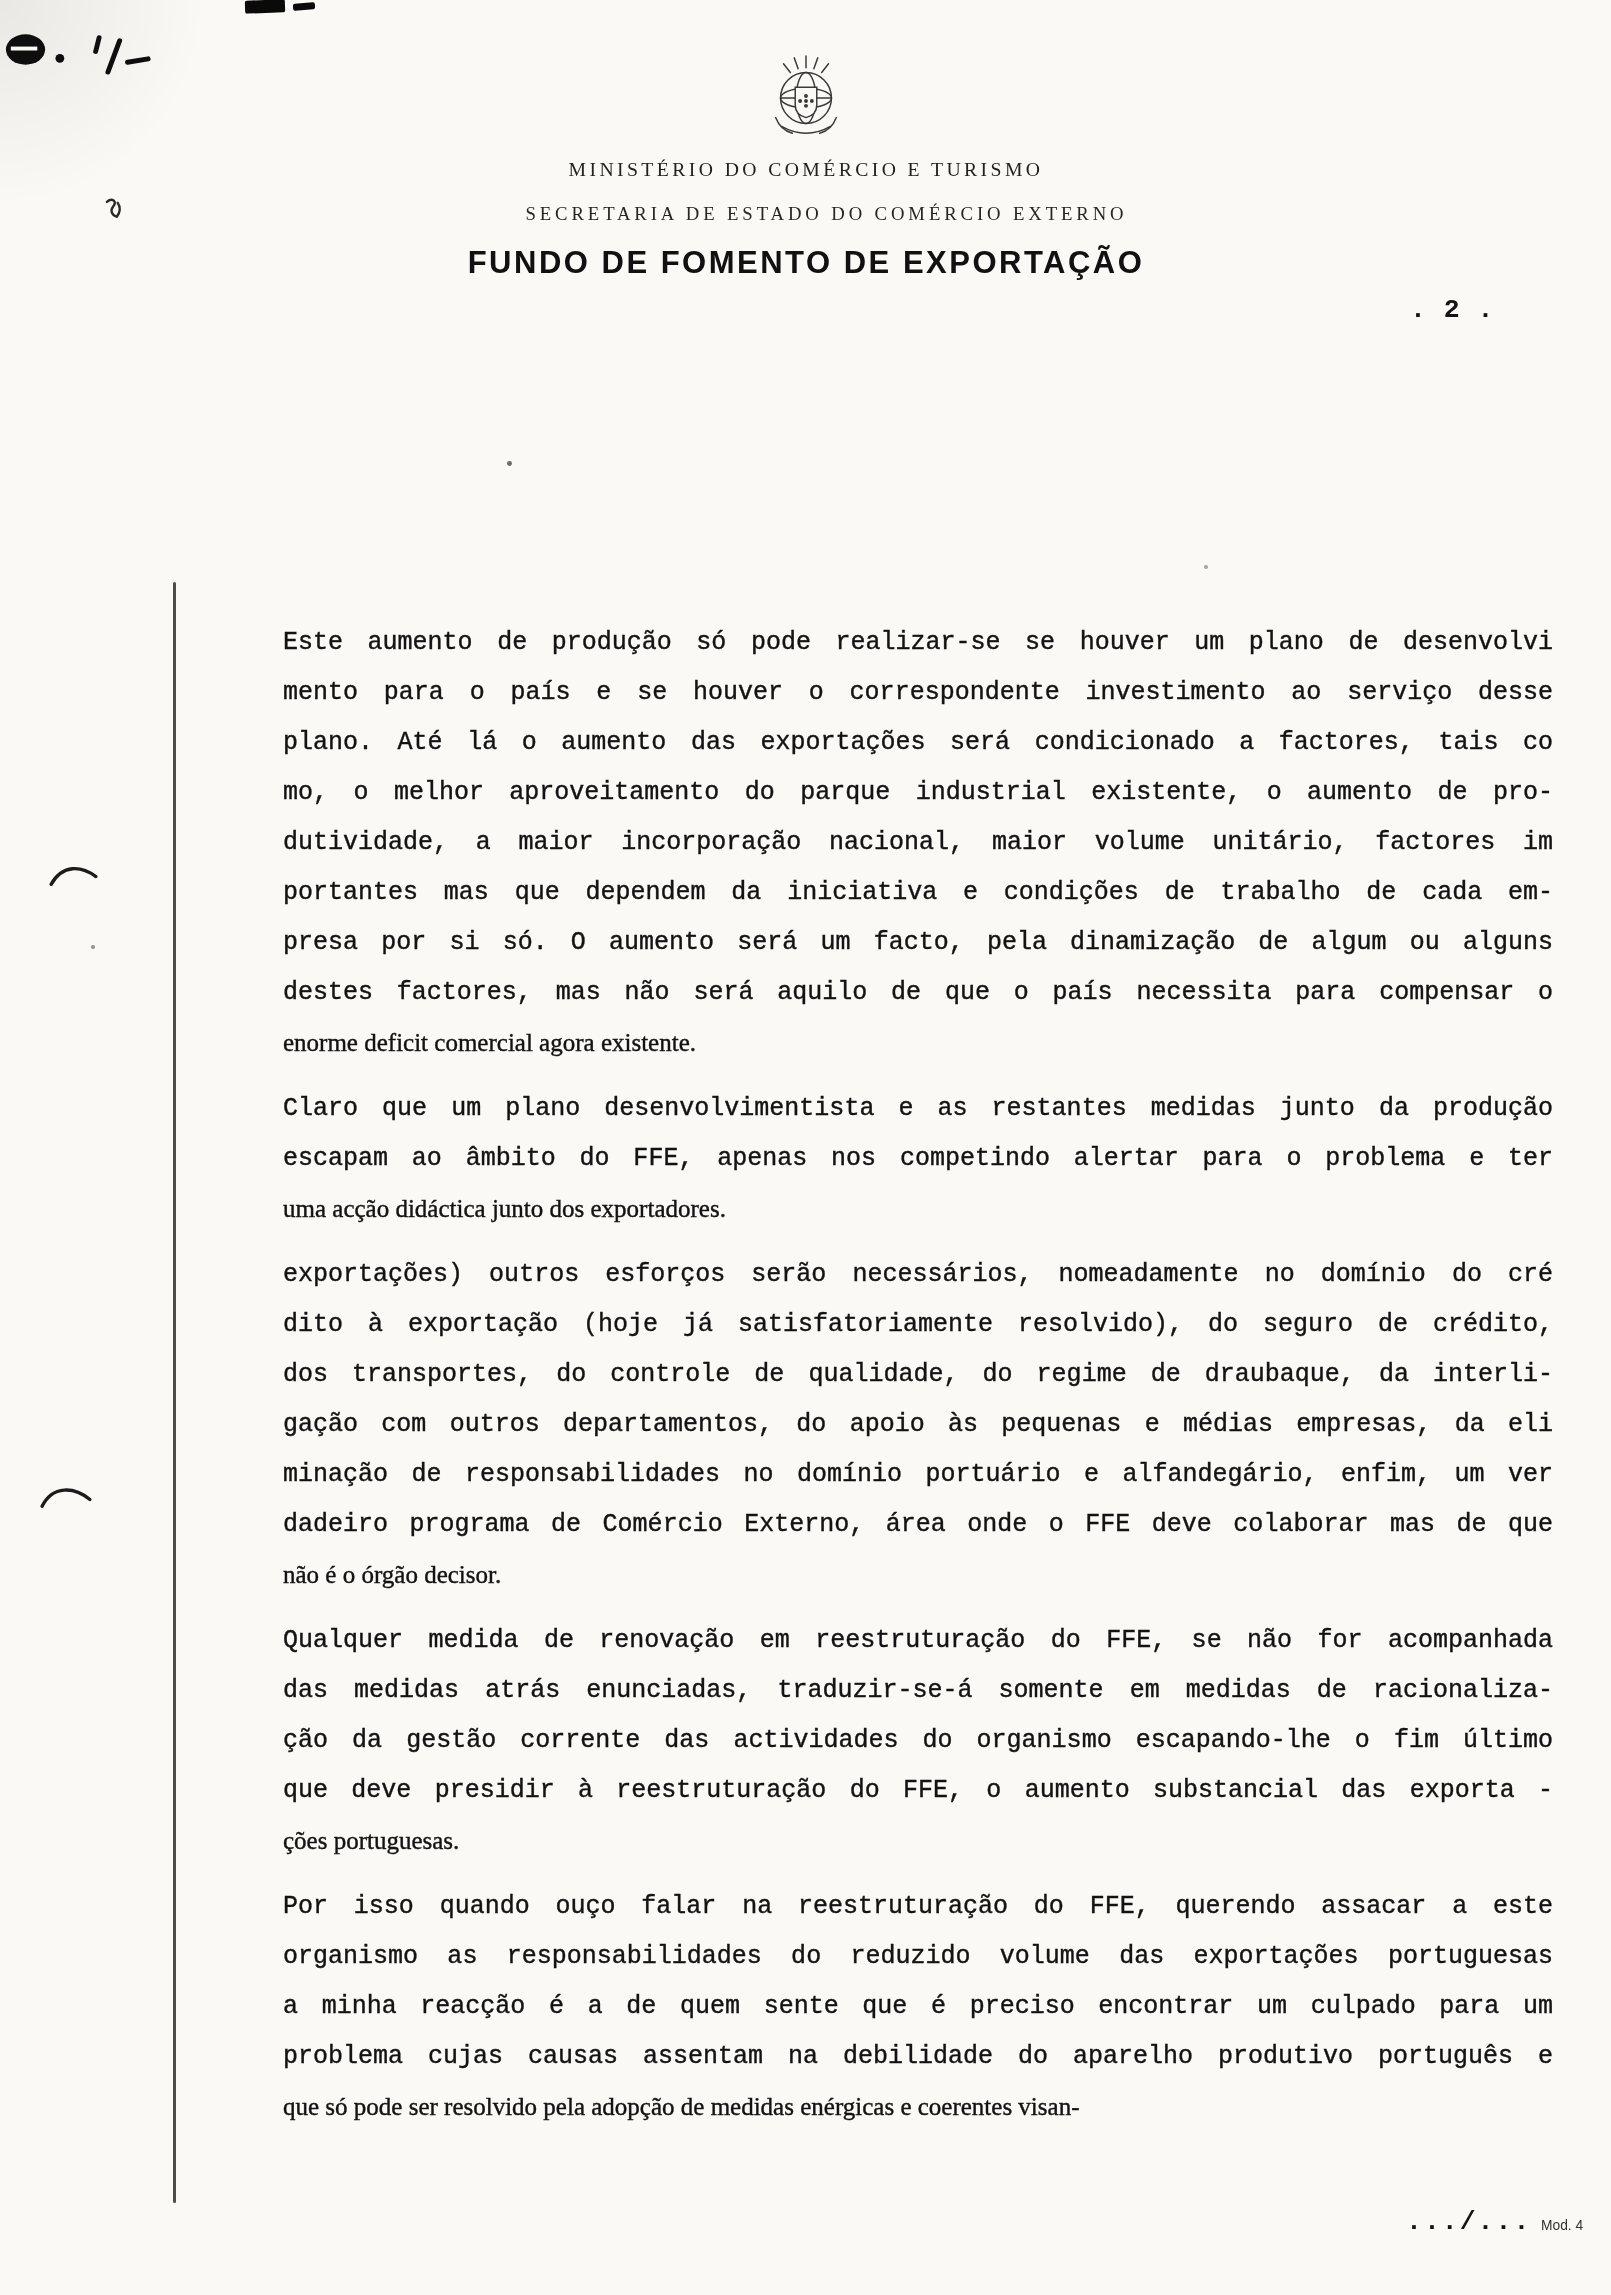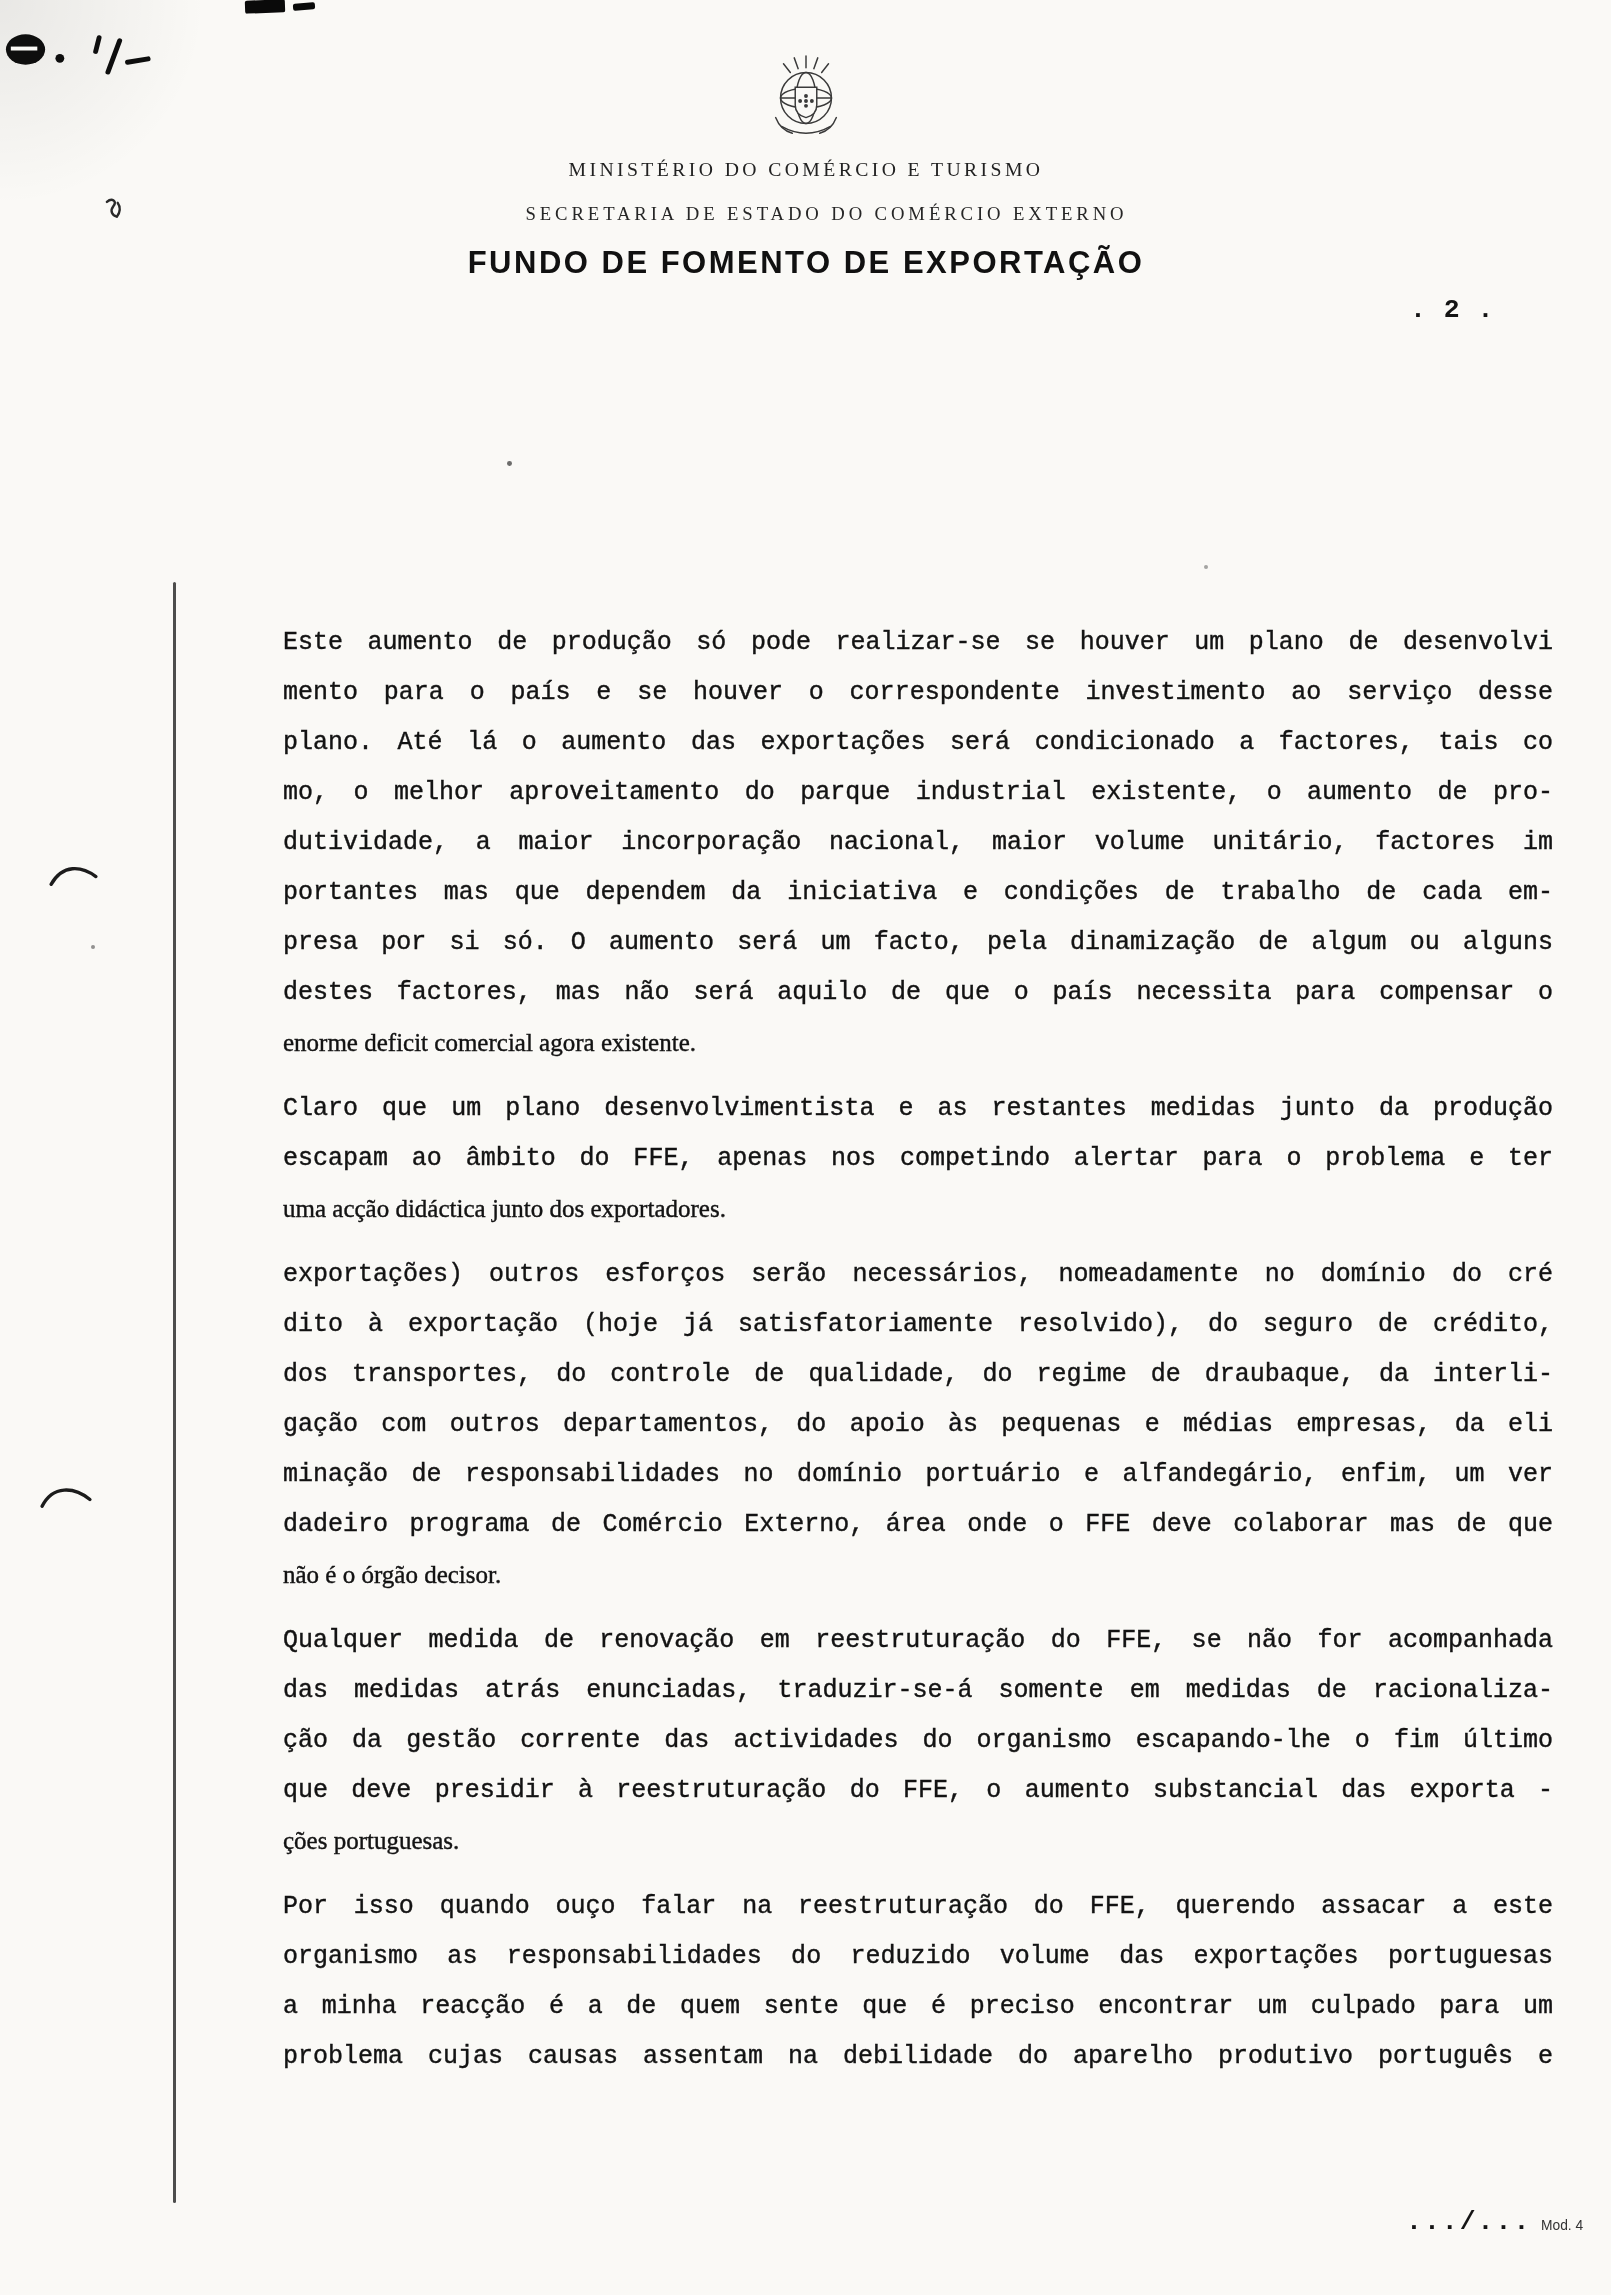--- a/index.html
+++ b/index.html
@@ -176,18 +176,19 @@
       <div class="line">das medidas atrás enunciadas, traduzir-se-á somente em medidas de racionaliza-</div>
       <div class="line">ção da gestão corrente das actividades do organismo escapando-lhe o fim último</div>
       <div class="line">que deve presidir à reestruturação do FFE, o aumento substancial das exporta -</div>
       <div class="line last">ções portuguesas.</div>
     </div>
   <div class="para">
       <div class="line">Por isso quando ouço falar na reestruturação do FFE, querendo assacar a este</div>
       <div class="line">organismo as responsabilidades do reduzido volume das exportações portuguesas</div>
       <div class="line">a minha reacção é a de quem sente que é preciso encontrar um culpado para um</div>
       <div class="line">problema cujas causas assentam na debilidade do aparelho produtivo português e</div>
+      <div class="line last">que só pode ser resolvido pela adopção de medidas enérgicas e coerentes visan-</div>
     </div>
 </div>
 
 <div class="footer-cont">.../...</div>
 <div class="form-ref">Mod. 4</div>
 
 
 </body></html>

